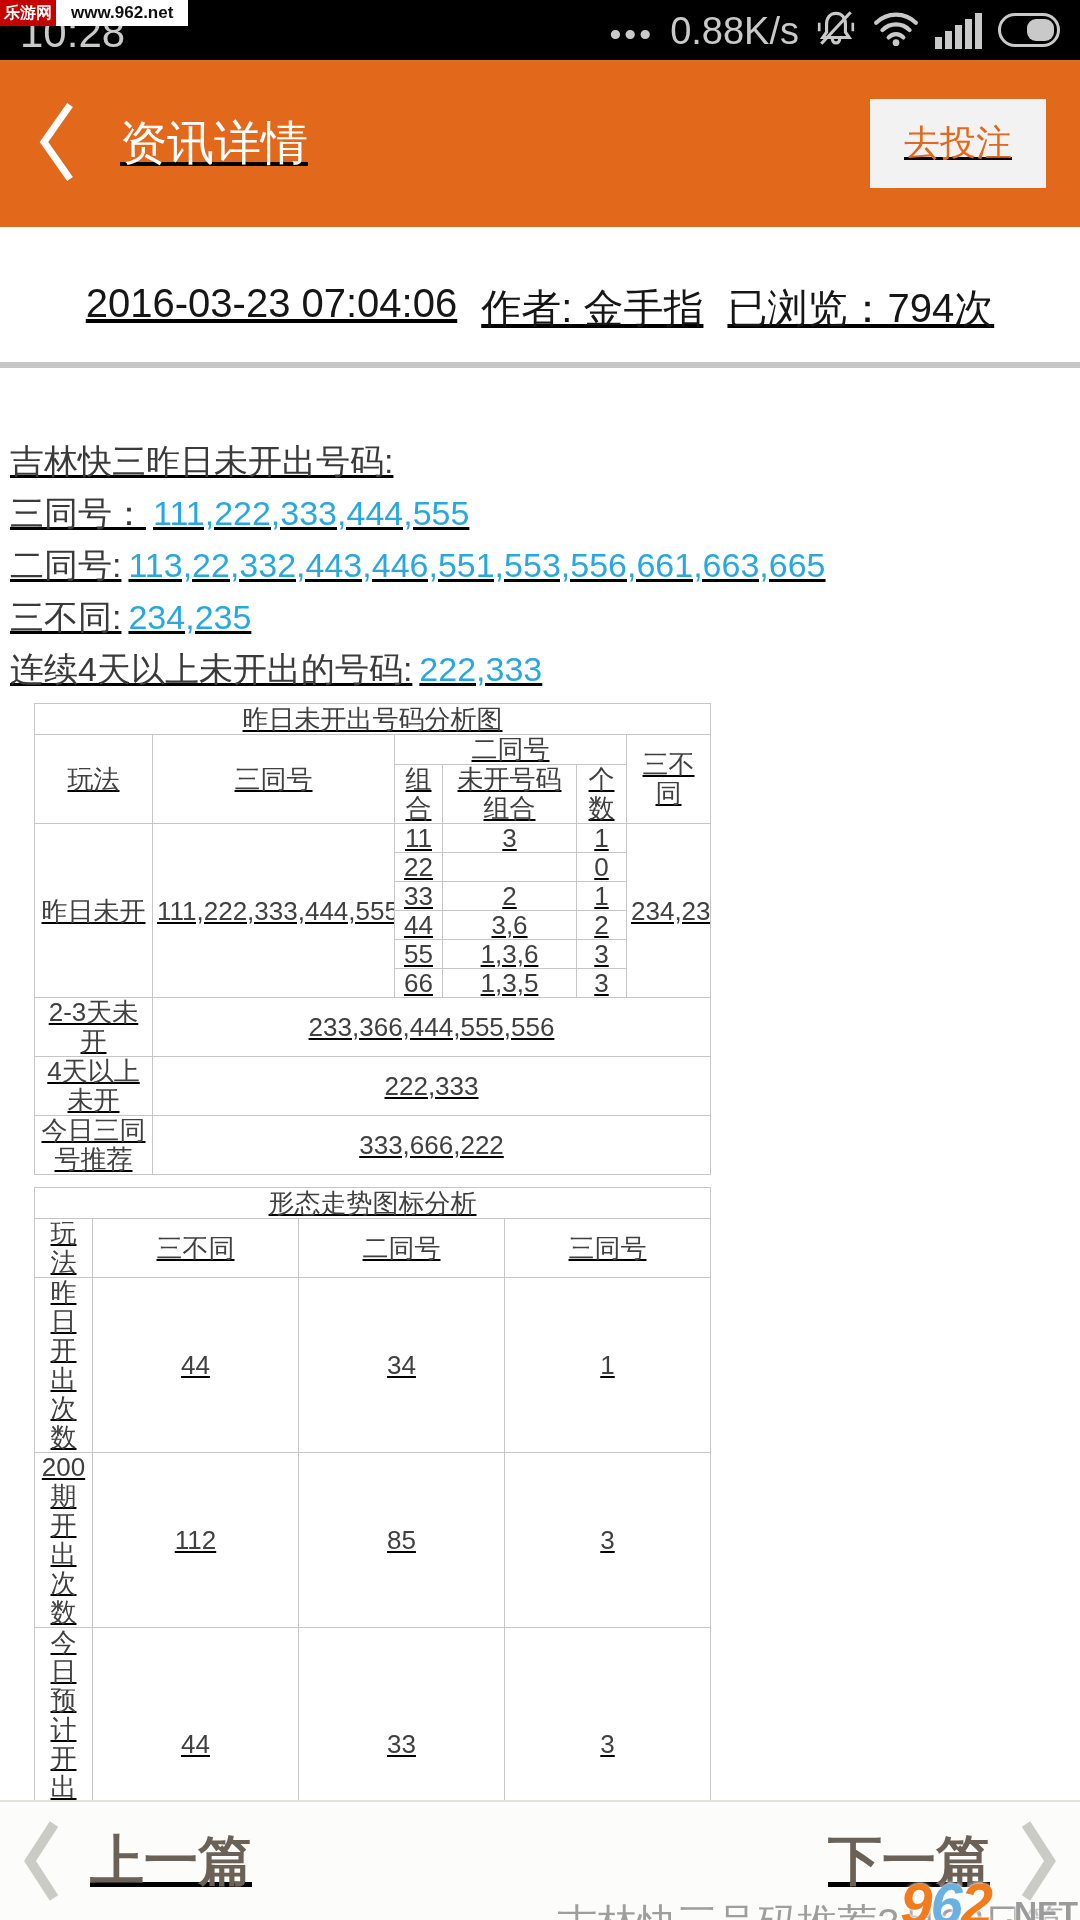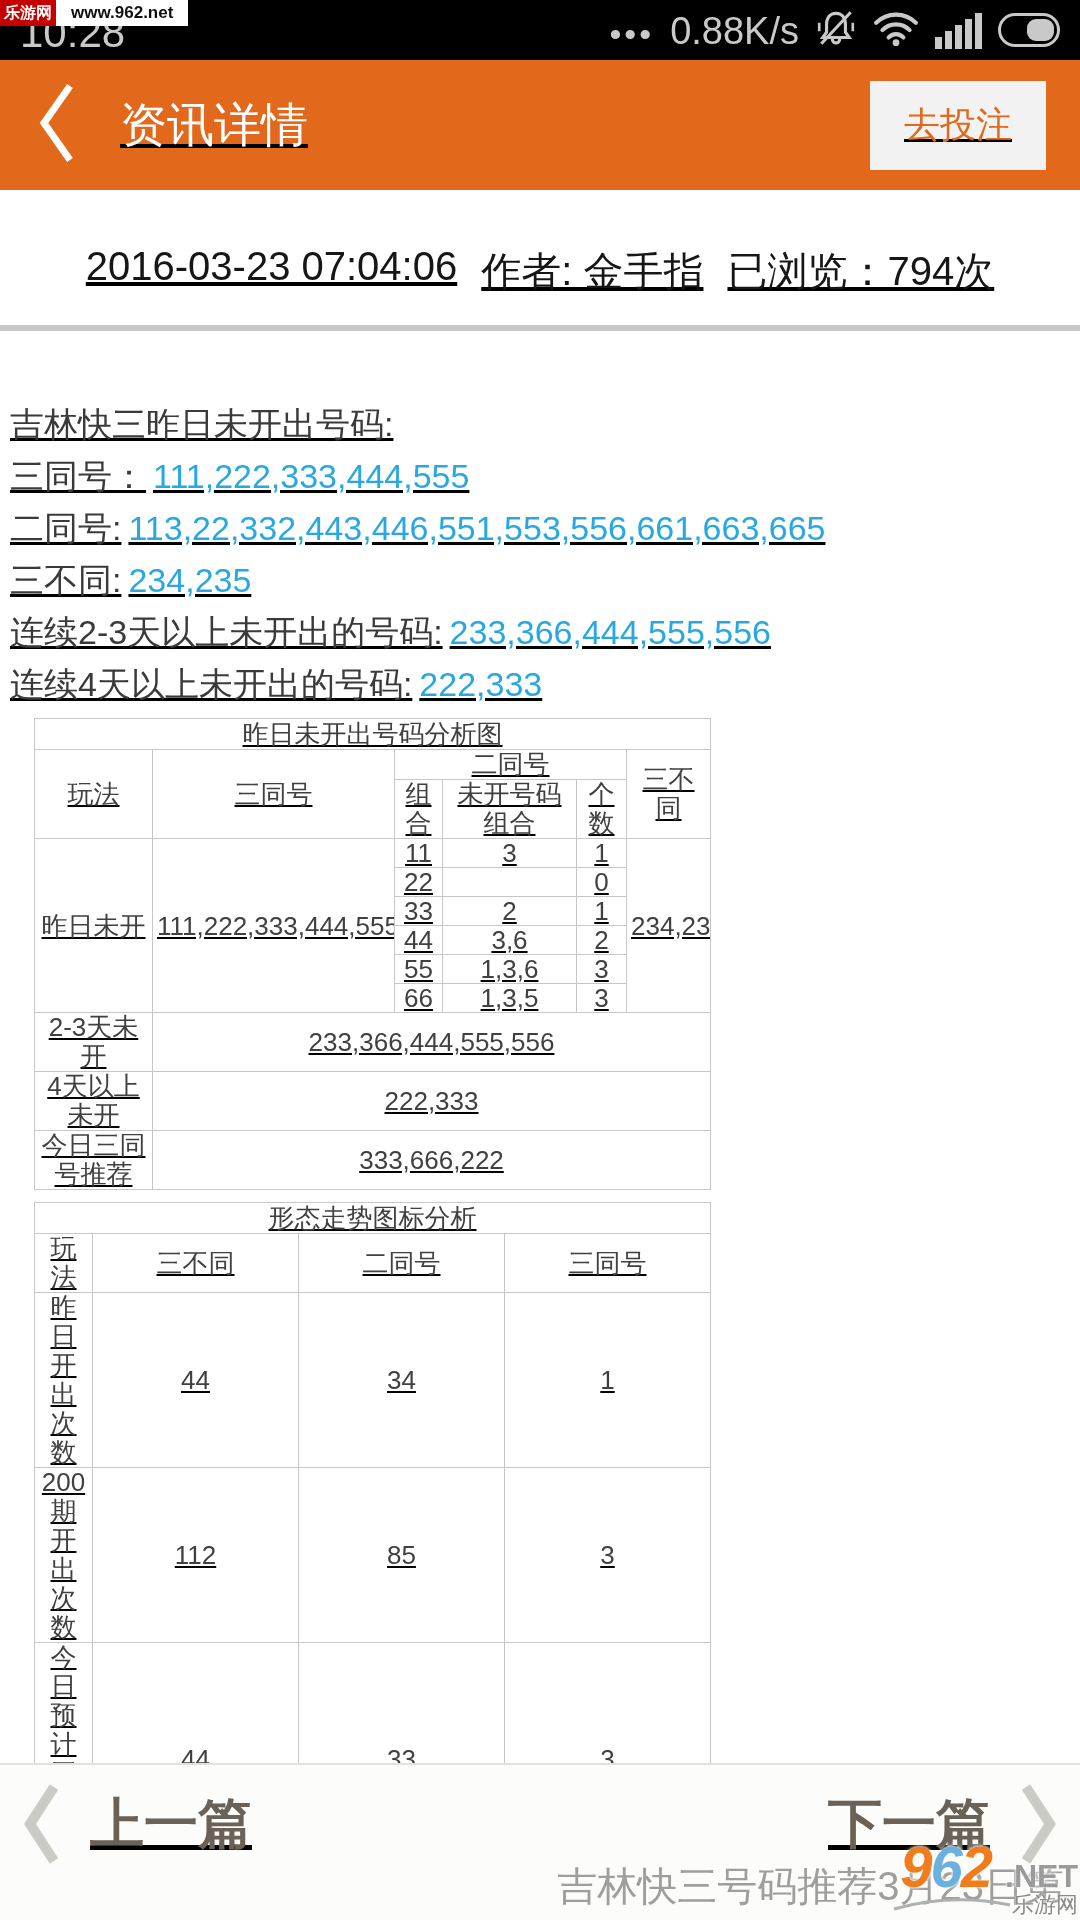--- a/index.html
+++ b/index.html
@@ -14,21 +14,21 @@
   .sb-speed{font-size:38px;margin-top:2px;}
   .sb-signal{display:flex;align-items:flex-end;gap:3px;height:38px;}
   .sb-signal i{display:block;width:7px;background:#c9c9c9;}
   .battery{position:relative;width:62px;height:34px;border:3px solid #c9c9c9;border-radius:17px;box-sizing:border-box;}
   .battery i{position:absolute;right:3px;top:3px;bottom:3px;width:27px;background:#c9c9c9;border-radius:9px;}
   .watermark-top{position:absolute;left:0;top:0;display:flex;height:26px;z-index:5;font-weight:bold;}
   .wm-site{background:#c40000;color:#fff;font-size:16px;line-height:26px;padding:0 4px;}
   .wm-url{background:#fff;color:#101010;font-size:17px;line-height:26px;padding:0 15px;}
 
   
-  .app-header{height:130px;background:#e2691c;display:flex;align-items:center;padding:0 34px;box-sizing:border-box;}
+  .app-header{height:167px;background:#e2691c;display:flex;align-items:center;padding:0 34px;box-sizing:border-box;}
   .header-title{color:#fff;font-size:47px;margin-left:42px;}
   .bet-button{margin-left:auto;background:#f2f2f2;color:#e2691c;font-size:36px;border:none;padding:20px 34px;cursor:pointer;font-family:inherit;}
 
   
   .title-section{height:196px;box-sizing:border-box;background:#fff;text-align:center;padding-top:28px;overflow:hidden;}
   .article-title{font-size:52px;font-weight:bold;color:#0d0d0d;line-height:58px;margin:0;}
   .article-meta{margin-top:26px;font-size:40px;color:#161616;display:flex;justify-content:center;gap:24px;}
   .section-divider{height:6px;background:#c6c6c6;margin-top:26px;}
 
   
@@ -123,21 +123,20 @@
     </div>
     <div class="section-divider"></div>
   </div>
 
   <div class="content">
     <div class="body-lines">
       <p class="line">吉林快三昨日未开出号码:</p>
       <p class="line"><span>三同号：</span><span class="num">111,222,333,444,555</span></p>
       <p class="line"><span>二同号:</span><span class="num">113,22,332,443,446,551,553,556,661,663,665</span></p>
       <p class="line"><span>三不同:</span><span class="num">234,235</span></p>
-      <p class="line"><span>连续2-3天以上未开出的号码:</span><span class="num">233,366,444,555,556</span></p>
       <p class="line"><span>连续4天以上未开出的号码:</span><span class="num">222,333</span></p>
     </div>
 
     <table class="t t1">
       <colgroup>
           <col style="width:118px">
           <col style="width:242px">
           <col style="width:48px">
           <col style="width:134px">
           <col style="width:50px">

